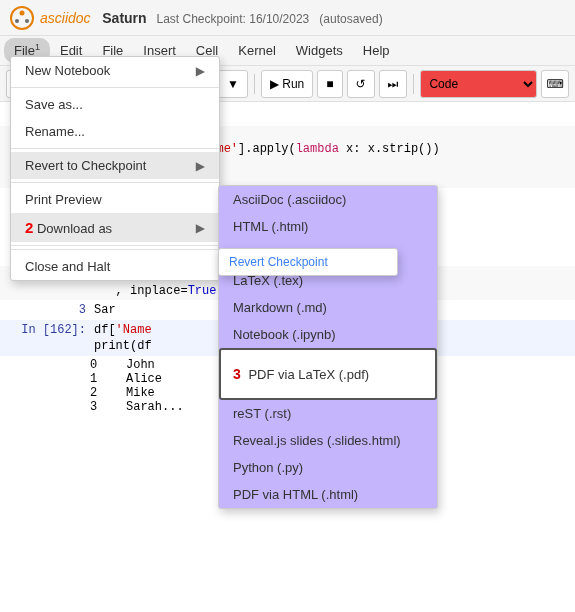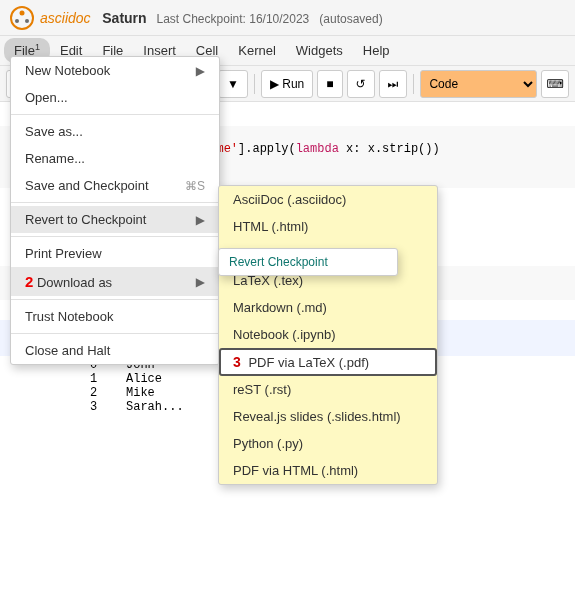--- a/index.html
+++ b/index.html
@@ -93,21 +93,21 @@
       height: 20px;
       background: #ccc;
       margin: 0 2px;
     }
     .cell-type-select {
       height: 28px;
       border: 1px solid #ccc;
       border-radius: 3px;
       padding: 0 4px;
       font-size: 12px;
-      background: #fdba74;
+      background: #ef4444;
       min-width: 90px;
     }
     .keyboard-icon {
       background: #fff;
       border: 1px solid #ccc;
       border-radius: 3px;
       width: 28px;
       height: 28px;
       display: flex;
       align-items: center;
@@ -155,21 +155,21 @@
       color: #666;
       font-size: 12px;
     }
 
     
     .download-submenu {
       position: absolute;
       top: 185px;
       left: 218px;
       width: 220px;
-      background: #fef9c3;
+      background: #c4b5fd;
       border: 1px solid #ccc;
       box-shadow: 2px 4px 10px rgba(0,0,0,0.2);
       z-index: 21;
       border-radius: 3px;
     }
     .download-submenu-item {
       padding: 6px 14px;
       cursor: pointer;
       font-size: 13px;
       color: #333;
@@ -181,21 +181,21 @@
       top: 248px;
       left: 218px;
       width: 180px;
       background: #fff;
       border: 1px solid #ccc;
       box-shadow: 2px 4px 10px rgba(0,0,0,0.2);
       z-index: 21;
       border-radius: 3px;
       padding: 6px 10px;
       font-size: 12px;
-      color: #0f766e;
+      color: #3b82f6;
     }
 
     
     .step-badge {
       color: #e00;
       font-weight: bold;
       font-size: 15px;
     }
     .code-text {
       font-family: 'Courier New', monospace;
@@ -352,65 +352,55 @@
     <div>2&nbsp;&nbsp;&nbsp;&nbsp;Mike</div>
     <div>3&nbsp;&nbsp;&nbsp;&nbsp;Sarah...</div>
   </div>
 </div>
 
 <div class="file-menu">
   <div class="file-menu-item">
     <span>New Notebook</span>
     <span class="arrow">▶</span>
   </div>
-  <div class="file-menu-item">
-    <span>Open...</span>
-  </div>
   <div class="file-menu-divider"></div>
   <div class="file-menu-item">
     <span>Save as...</span>
   </div>
   <div class="file-menu-item">
     <span>Rename...</span>
-  </div>
-  <div class="file-menu-item">
-    <span>Save and Checkpoint</span>
-    <span class="shortcut">⌘S</span>
   </div>
   <div class="file-menu-divider"></div>
   <div class="file-menu-item highlighted">
     <span>Revert to Checkpoint</span>
     <span class="arrow">▶</span>
   </div>
   <div class="file-menu-divider"></div>
   <div class="file-menu-item">
     <span>Print Preview</span>
   </div>
   <div class="file-menu-item highlighted">
     <span><span class="step-badge">2</span> Download as</span>
     <span class="arrow">▶</span>
   </div>
   <div class="file-menu-divider"></div>
-  <div class="file-menu-item">
-    <span>Trust Notebook</span>
-  </div>
   <div class="file-menu-divider"></div>
   <div class="file-menu-item">
     <span>Close and Halt</span>
   </div>
 </div>
 
 <div class="download-submenu">
   <div class="download-submenu-item">AsciiDoc (.asciidoc)</div>
   <div class="download-submenu-item">HTML (.html)</div>
   <div class="download-submenu-item">HTML + ToC (.html)</div>
   <div class="download-submenu-item">LaTeX (.tex)</div>
   <div class="download-submenu-item">Markdown (.md)</div>
   <div class="download-submenu-item">Notebook (.ipynb)</div>
-  <div class="download-submenu-item" style="border: 2px solid #555; border-radius: 3px; padding: 4px 12px; background:#fff; position:relative;">
+  <div class="download-submenu-item" style="border: 2px solid #555; border-radius: 3px; padding: 16px 12px; background:#fff; position:relative;">
     <span style="color:#cc0000; font-weight:bold; font-size:14px; margin-right:4px;">3</span>
     <span>PDF via LaTeX (.pdf)</span>
   </div>
   <div class="download-submenu-item">reST (.rst)</div>
   <div class="download-submenu-item">Reveal.js slides (.slides.html)</div>
   <div class="download-submenu-item">Python (.py)</div>
   <div class="download-submenu-item">PDF via HTML (.html)</div>
 </div>
 
 <div class="revert-submenu">

